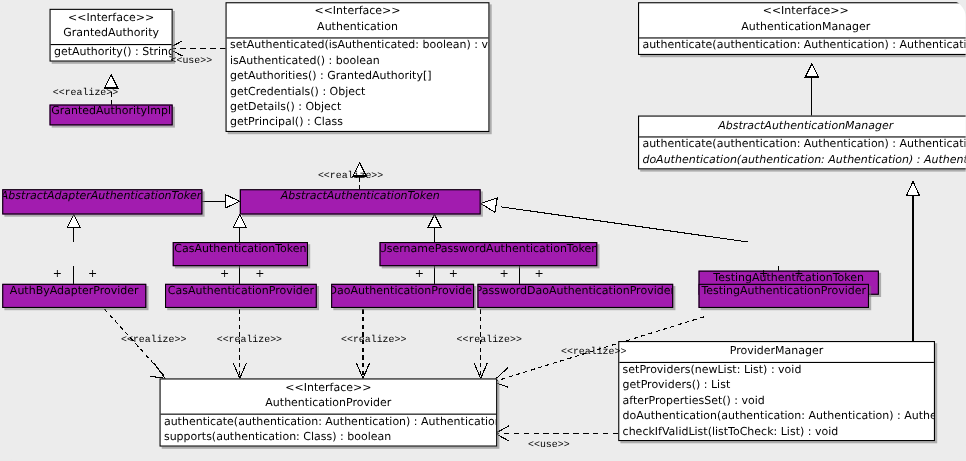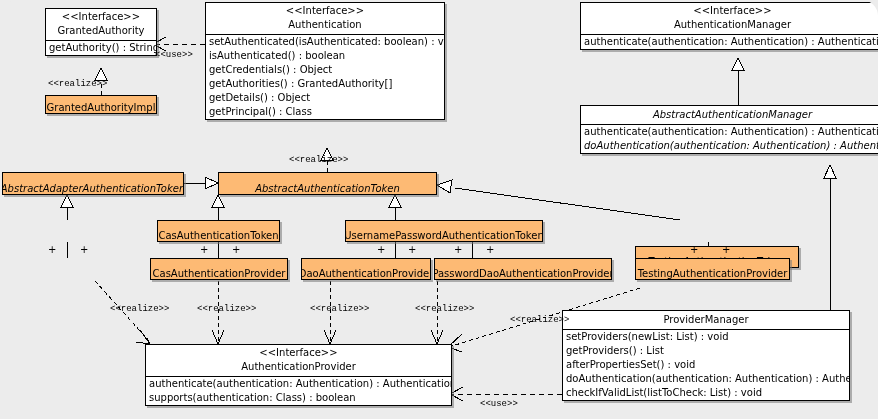--- a/index.html
+++ b/index.html
@@ -54,28 +54,28 @@
     padding: 2px 2px 2px 3px;
     white-space: nowrap;
     font-size: 10px;
     overflow: hidden;
   }
   .umlbox .op.abstract { font-style: italic; }
 
   
   .simplebox {
     position: absolute;
-    background: #fdba74;
+    background: #a21caf;
     border: 1px solid #000000;
     box-sizing: border-box;
     box-shadow: 2px 2px 0 rgba(120,120,120,0.55);
     font-size: 10px;
     color: #000;
     display: flex;
-    align-items: flex-end;
+    align-items: flex-start;
     justify-content: center;
     white-space: nowrap;
     overflow: hidden;
   }
   .simplebox.abstract { font-style: italic; }
   svg.overlay {
     position: absolute;
     left: 0; top: 0;
     width: 878px;
     height: 419px;
@@ -180,22 +180,22 @@
     <span>GrantedAuthorityImpl</span>
   </div>
 
   <div class="umlbox" style="left:205px; top:2px; width:240px;">
     <span class="stereo">&lt;&lt;Interface&gt;&gt;</span>
     <span class="name">Authentication</span>
     <div class="sep"></div>
     <div class="ops">
       <span class="op">setAuthenticated(isAuthenticated: boolean) : void</span>
       <span class="op">isAuthenticated() : boolean</span>
+      <span class="op">getAuthorities() : GrantedAuthority[]</span>
       <span class="op">getCredentials() : Object</span>
-      <span class="op">getAuthorities() : GrantedAuthority[]</span>
       <span class="op">getDetails() : Object</span>
       <span class="op">getPrincipal() : Class</span>
     </div>
   </div>
 
   <div class="umlbox" style="left:580px; top:2px; width:305px;">
     <span class="stereo">&lt;&lt;Interface&gt;&gt;</span>
     <span class="name">AuthenticationManager</span>
     <div class="sep"></div>
     <div class="ops">
@@ -240,20 +240,23 @@
   <span class="plus" style="left:232px; top:245px;">+</span>
 
   <span class="plus" style="left:377px; top:245px;">+</span>
   <span class="plus" style="left:408px; top:245px;">+</span>
   <span class="plus" style="left:454px; top:245px;">+</span>
   <span class="plus" style="left:486px; top:245px;">+</span>
 
   <span class="plus" style="left:690px; top:245px;">+</span>
   <span class="plus" style="left:722px; top:245px;">+</span>
 
+  <div class="simplebox" style="left:2px; top:258px; width:131px; height:22px;">
+    <span>AuthByAdapterProvider</span>
+  </div>
 
   <div class="simplebox" style="left:150px; top:258px; width:138px; height:22px;">
     <span>CasAuthenticationProvider</span>
   </div>
 
   <div class="simplebox" style="left:301px; top:258px; width:130px; height:22px;">
     <span>DaoAuthenticationProvider</span>
   </div>
 
   <div class="simplebox" style="left:434px; top:258px; width:178px; height:22px;">

